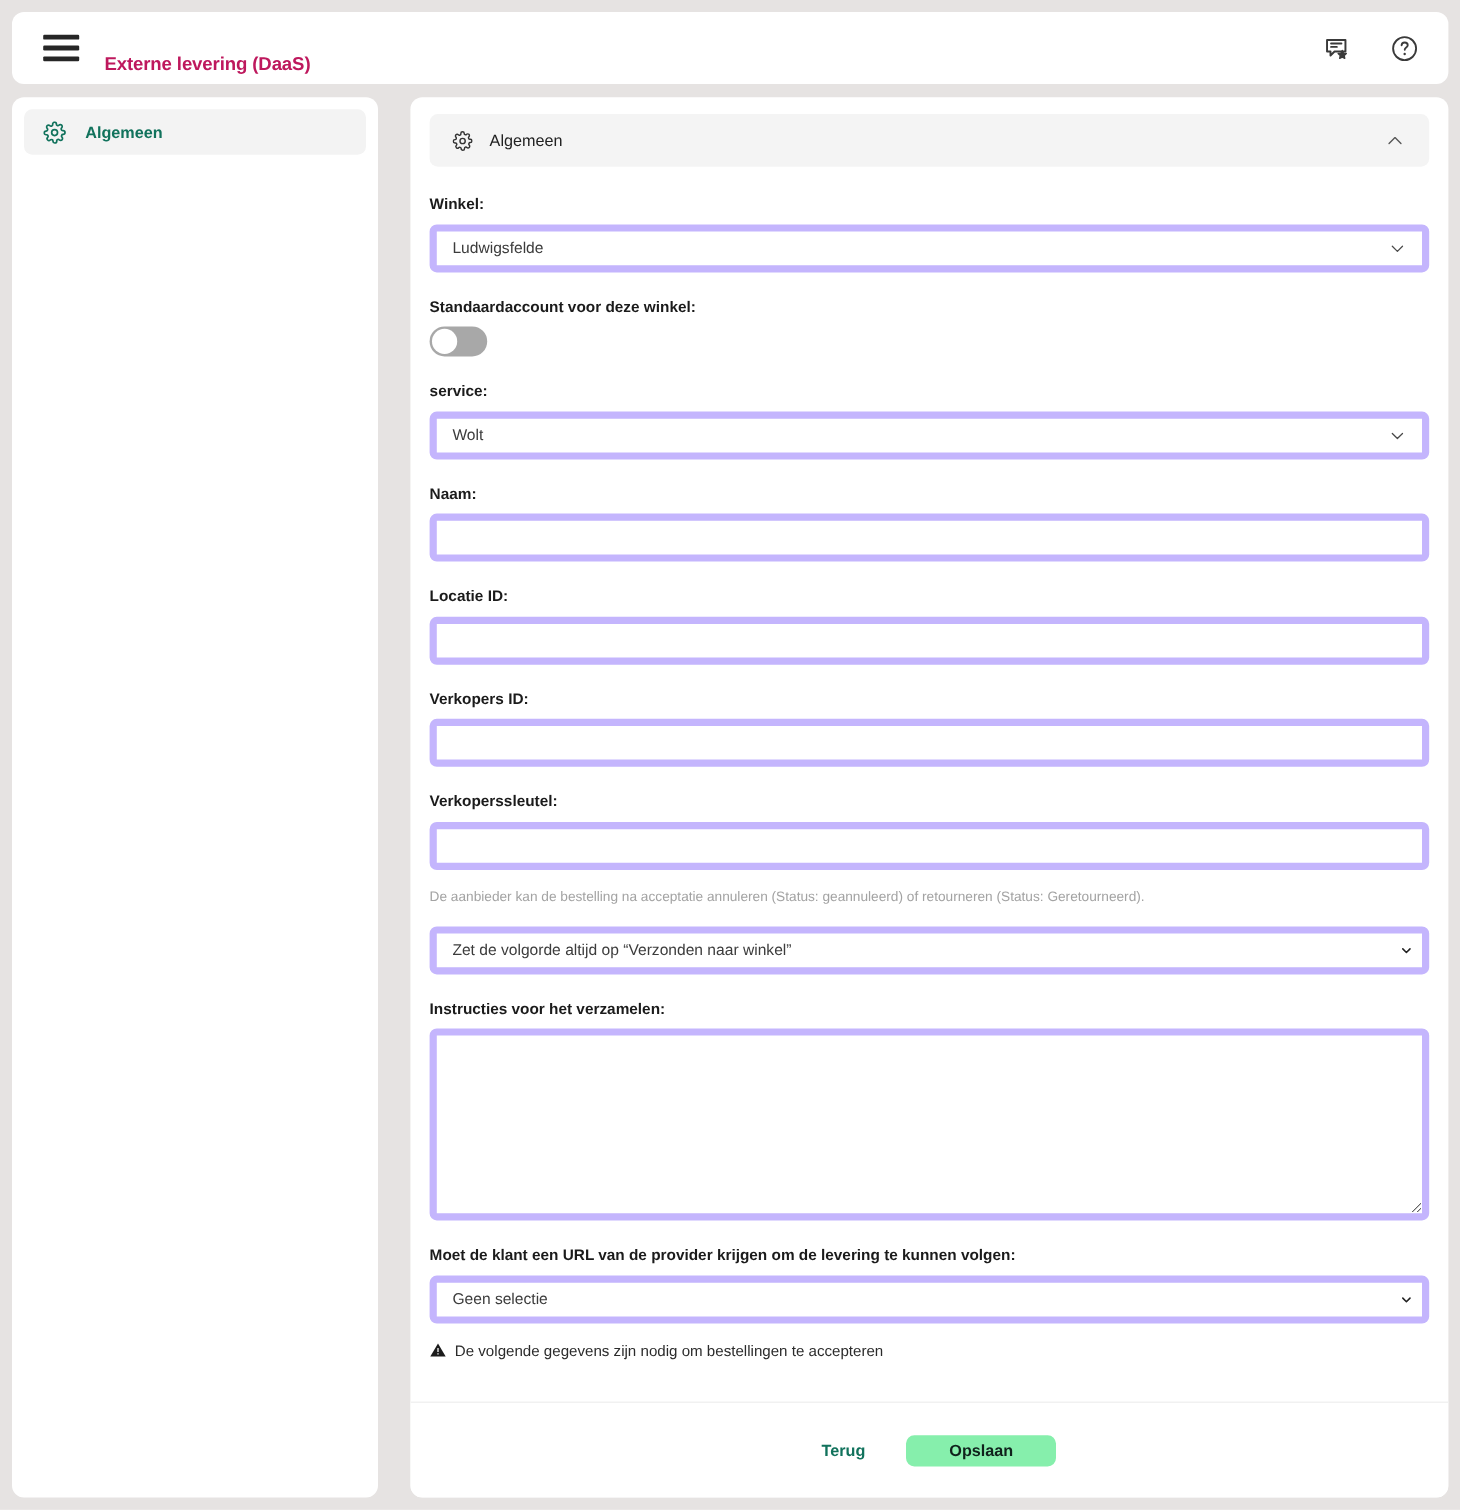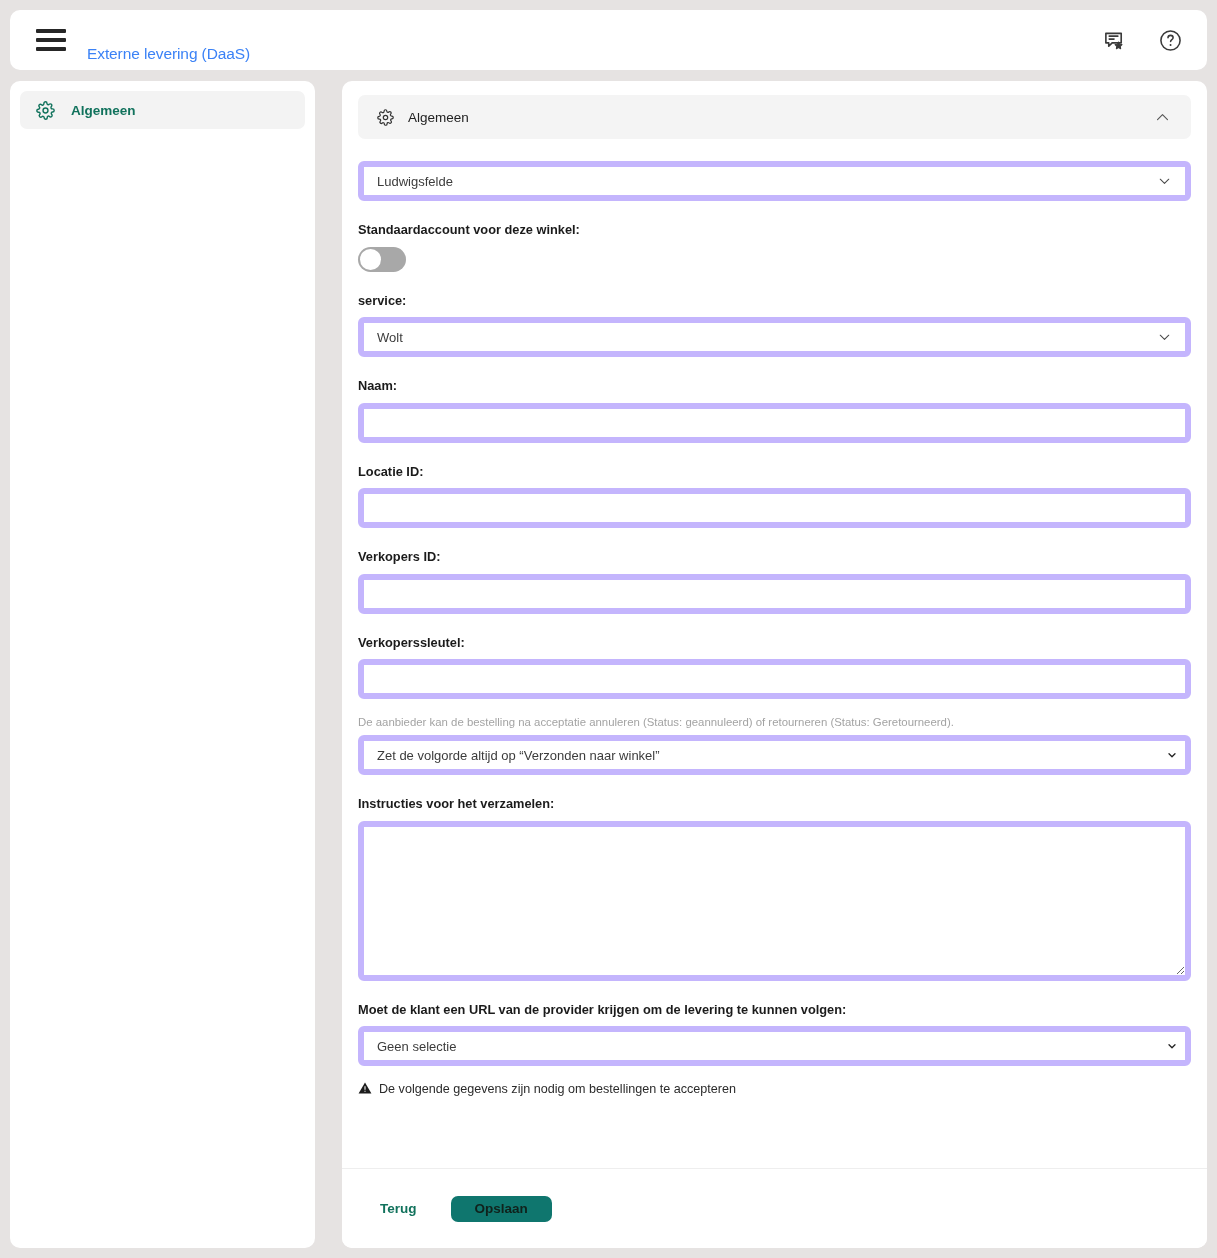--- a/index.html
+++ b/index.html
@@ -34,22 +34,22 @@
     cursor: pointer;
     flex: 0 0 auto;
   }
   .hamburger span {
     display: block; height: 4px; width: 100%;
     background: #262626; border-radius: 1px;
   }
   .topbar-title {
     margin-left: 21px;
     font-size: 15.5px;
-    font-weight: normal;
-    color: #3b82f6;
+    font-weight: bold;
+    color: #be185d;
     letter-spacing: -0.1px;
     margin-top: 28px;
   }
   .topbar-actions {
     margin-left: auto;
     display: flex;
     align-items: center;
     gap: 26px;
   }
   .icon-btn {
@@ -132,21 +132,21 @@
     font-weight: bold;
     color: #1b1b1b;
     display: block;
     margin-bottom: 7px;
     line-height: 1.45;
   }
   .fsub {
     font-size: 11.4px;
     color: #a3a3a3;
     display: block;
-    margin: -3px 0 7px 0;
+    margin: -3px 0 18px 0;
   }
   .ctl {
     width: 100%;
     height: 40px;
     border: 6px solid #c4b5fd;
     border-radius: 6px;
     background: #ffffff;
     font-family: "Liberation Sans", sans-serif;
     font-size: 13px;
     color: #3c3c3c;
@@ -214,44 +214,44 @@
   .notice .ic { flex: 0 0 auto; margin-top: 1px; display: flex; }
   .notice.warn .ic { color: #1c1c1c; }
 
   
   .footer {
     flex: 0 0 auto;
     border-top: 1px solid #eeeeee;
     height: 80px;
     display: flex;
     align-items: center;
-    justify-content: flex-start;
+    justify-content: center;
     gap: 18px;
     padding: 0 22px;
     background: #fff;
   }
   .btn-link {
     background: none; border: none;
     font-family: "Liberation Sans", sans-serif;
     font-size: 13.5px;
     font-weight: bold;
     color: #11725c;
     padding: 10px 16px;
     cursor: pointer;
   }
   .btn-primary {
-    background: #0f766e;
+    background: #86efac;
     border: none;
     border-radius: 7px;
     font-family: "Liberation Sans", sans-serif;
     font-size: 13.5px;
     font-weight: bold;
     color: #10221c;
     height: 26px;
-    padding: 0 24px;
+    padding: 0 36px;
     cursor: pointer;
   }
 </style>
 </head>
 <body>
 
 <div class="page">
 
   <div class="topbar">
     <div class="hamburger">
@@ -306,20 +306,21 @@
           <span class="ph-chev">
             <svg width="17" height="17" viewBox="0 0 24 24" fill="none" stroke="currentColor" stroke-width="1.6" stroke-linecap="round" stroke-linejoin="round">
               <path d="M5 15l7-7 7 7"></path>
             </svg>
           </span>
         </div>
 
         <div class="form">
 
           <div class="field">
+            <label class="flabel">Winkel:</label>
             <div class="ctl">
               <span>Ludwigsfelde</span>
               <span class="chev">
                 <svg width="17" height="17" viewBox="0 0 24 24" fill="none" stroke="currentColor" stroke-width="1.5" stroke-linecap="round" stroke-linejoin="round">
                     <path d="M6 9.5l6 6 6-6"></path>
                   </svg>
               </span>
             </div>
           </div>
 

